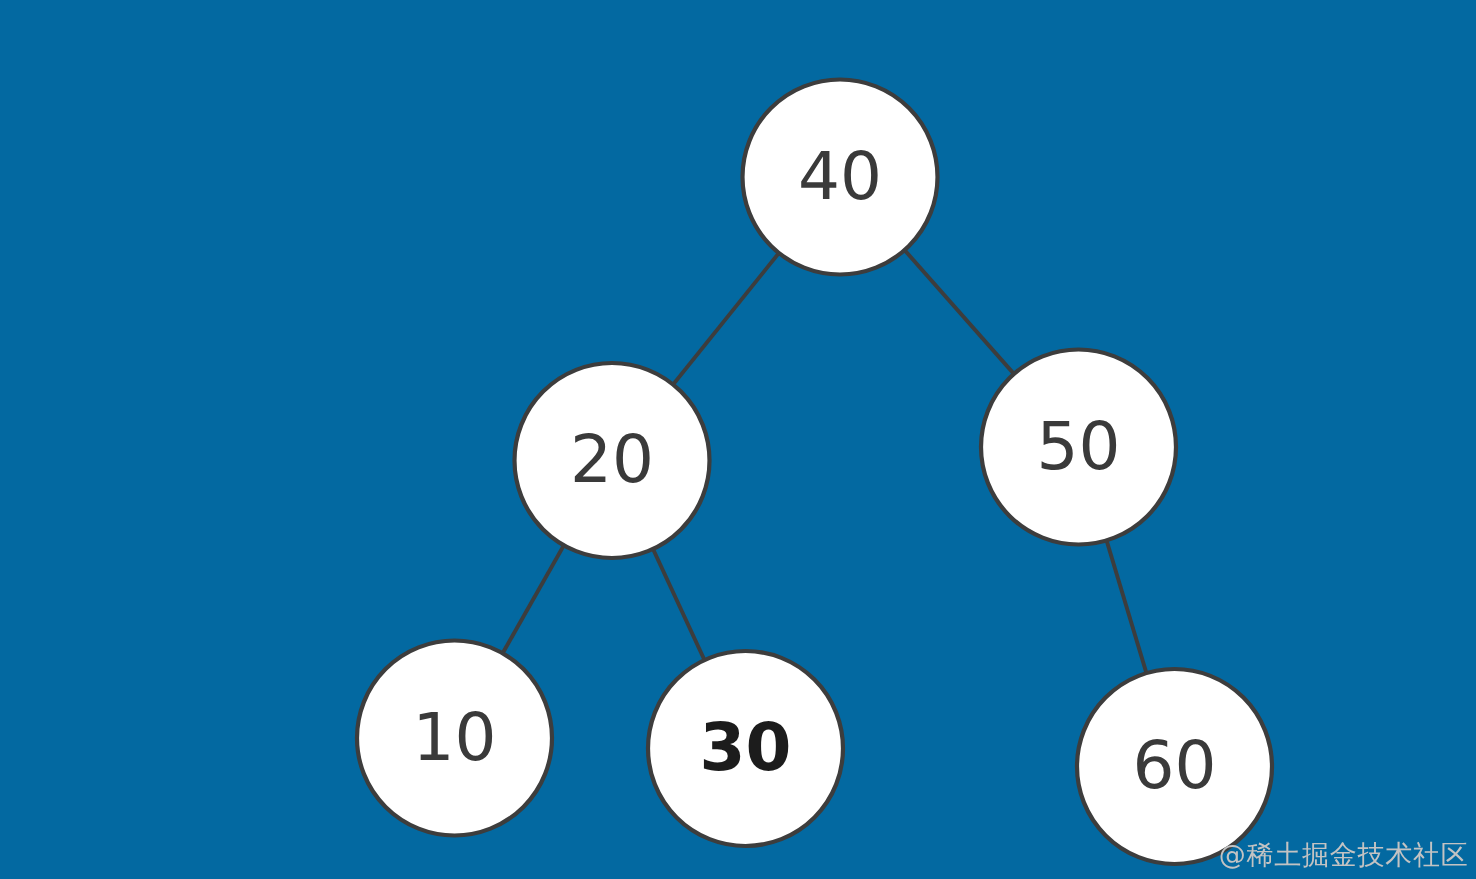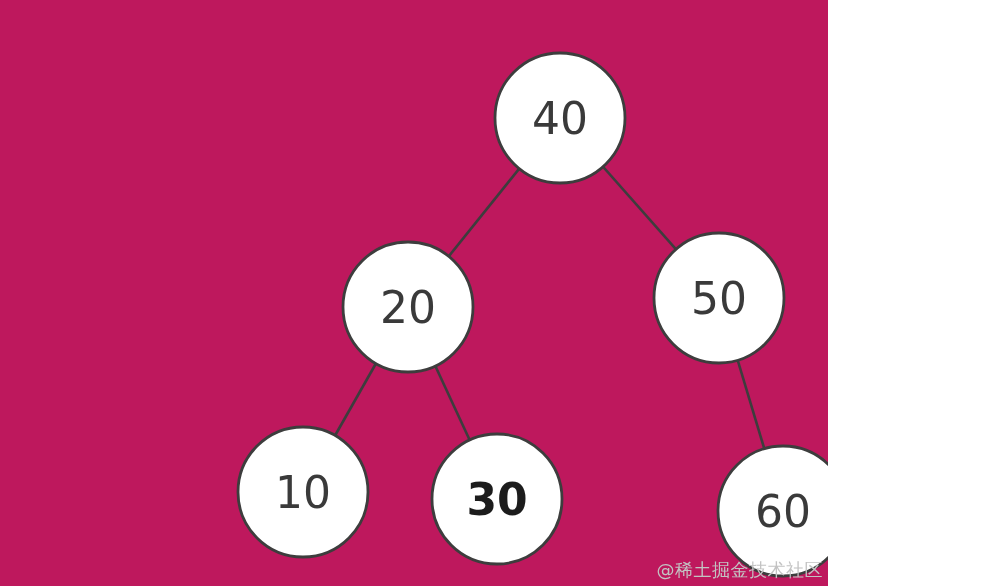--- a/index.html
+++ b/index.html
@@ -1,21 +1,21 @@
 <!DOCTYPE html>
 <html><head>
 <meta charset="utf-8">
 <style>
   html, body { margin: 0; padding: 0; background: #ffffff; }
   body { font-family: "DejaVu Sans", "Liberation Sans", sans-serif; }
   .stage {
     position: relative;
-    width: 828px;
+    width: 984px;
     height: 586px;
-    background: #be185d;
+    background: #0369a1;
     overflow: hidden;
   }
   svg.tree {
     position: absolute;
     left: 0; top: 0;
     display: block;
   }
   svg.tree text {
     font-family: "DejaVu Sans", "Liberation Sans", sans-serif;
   }

